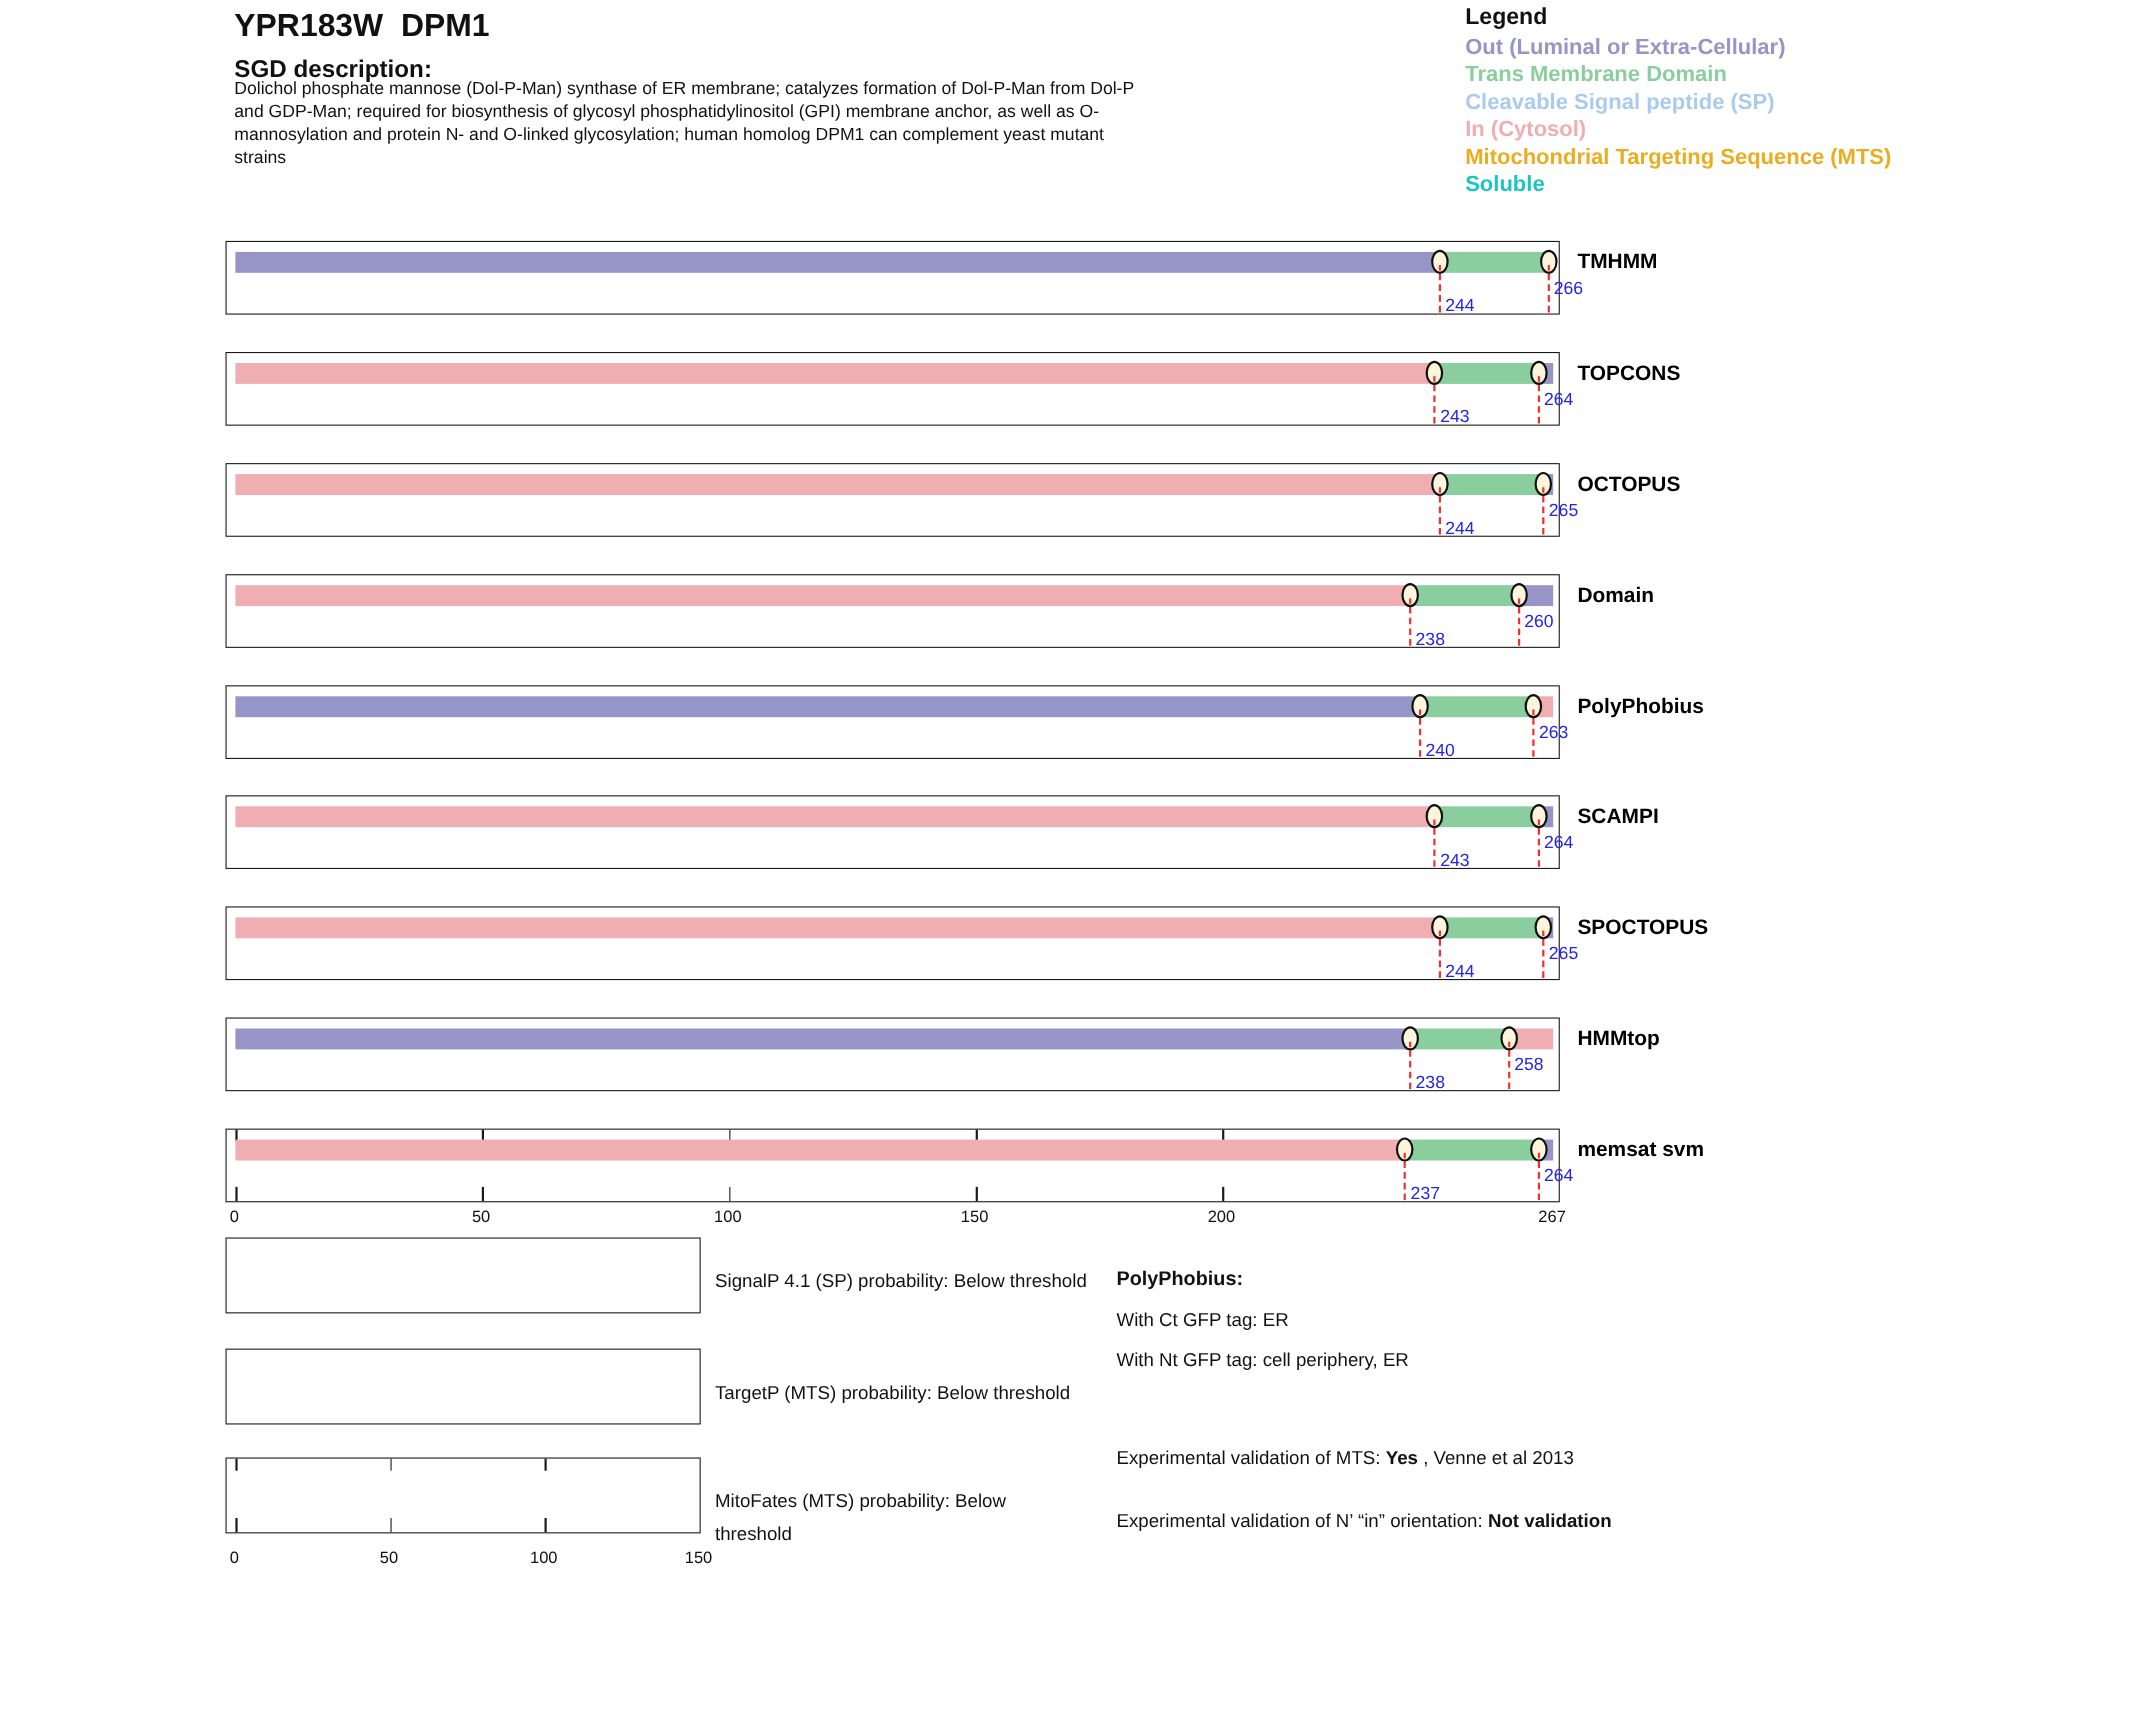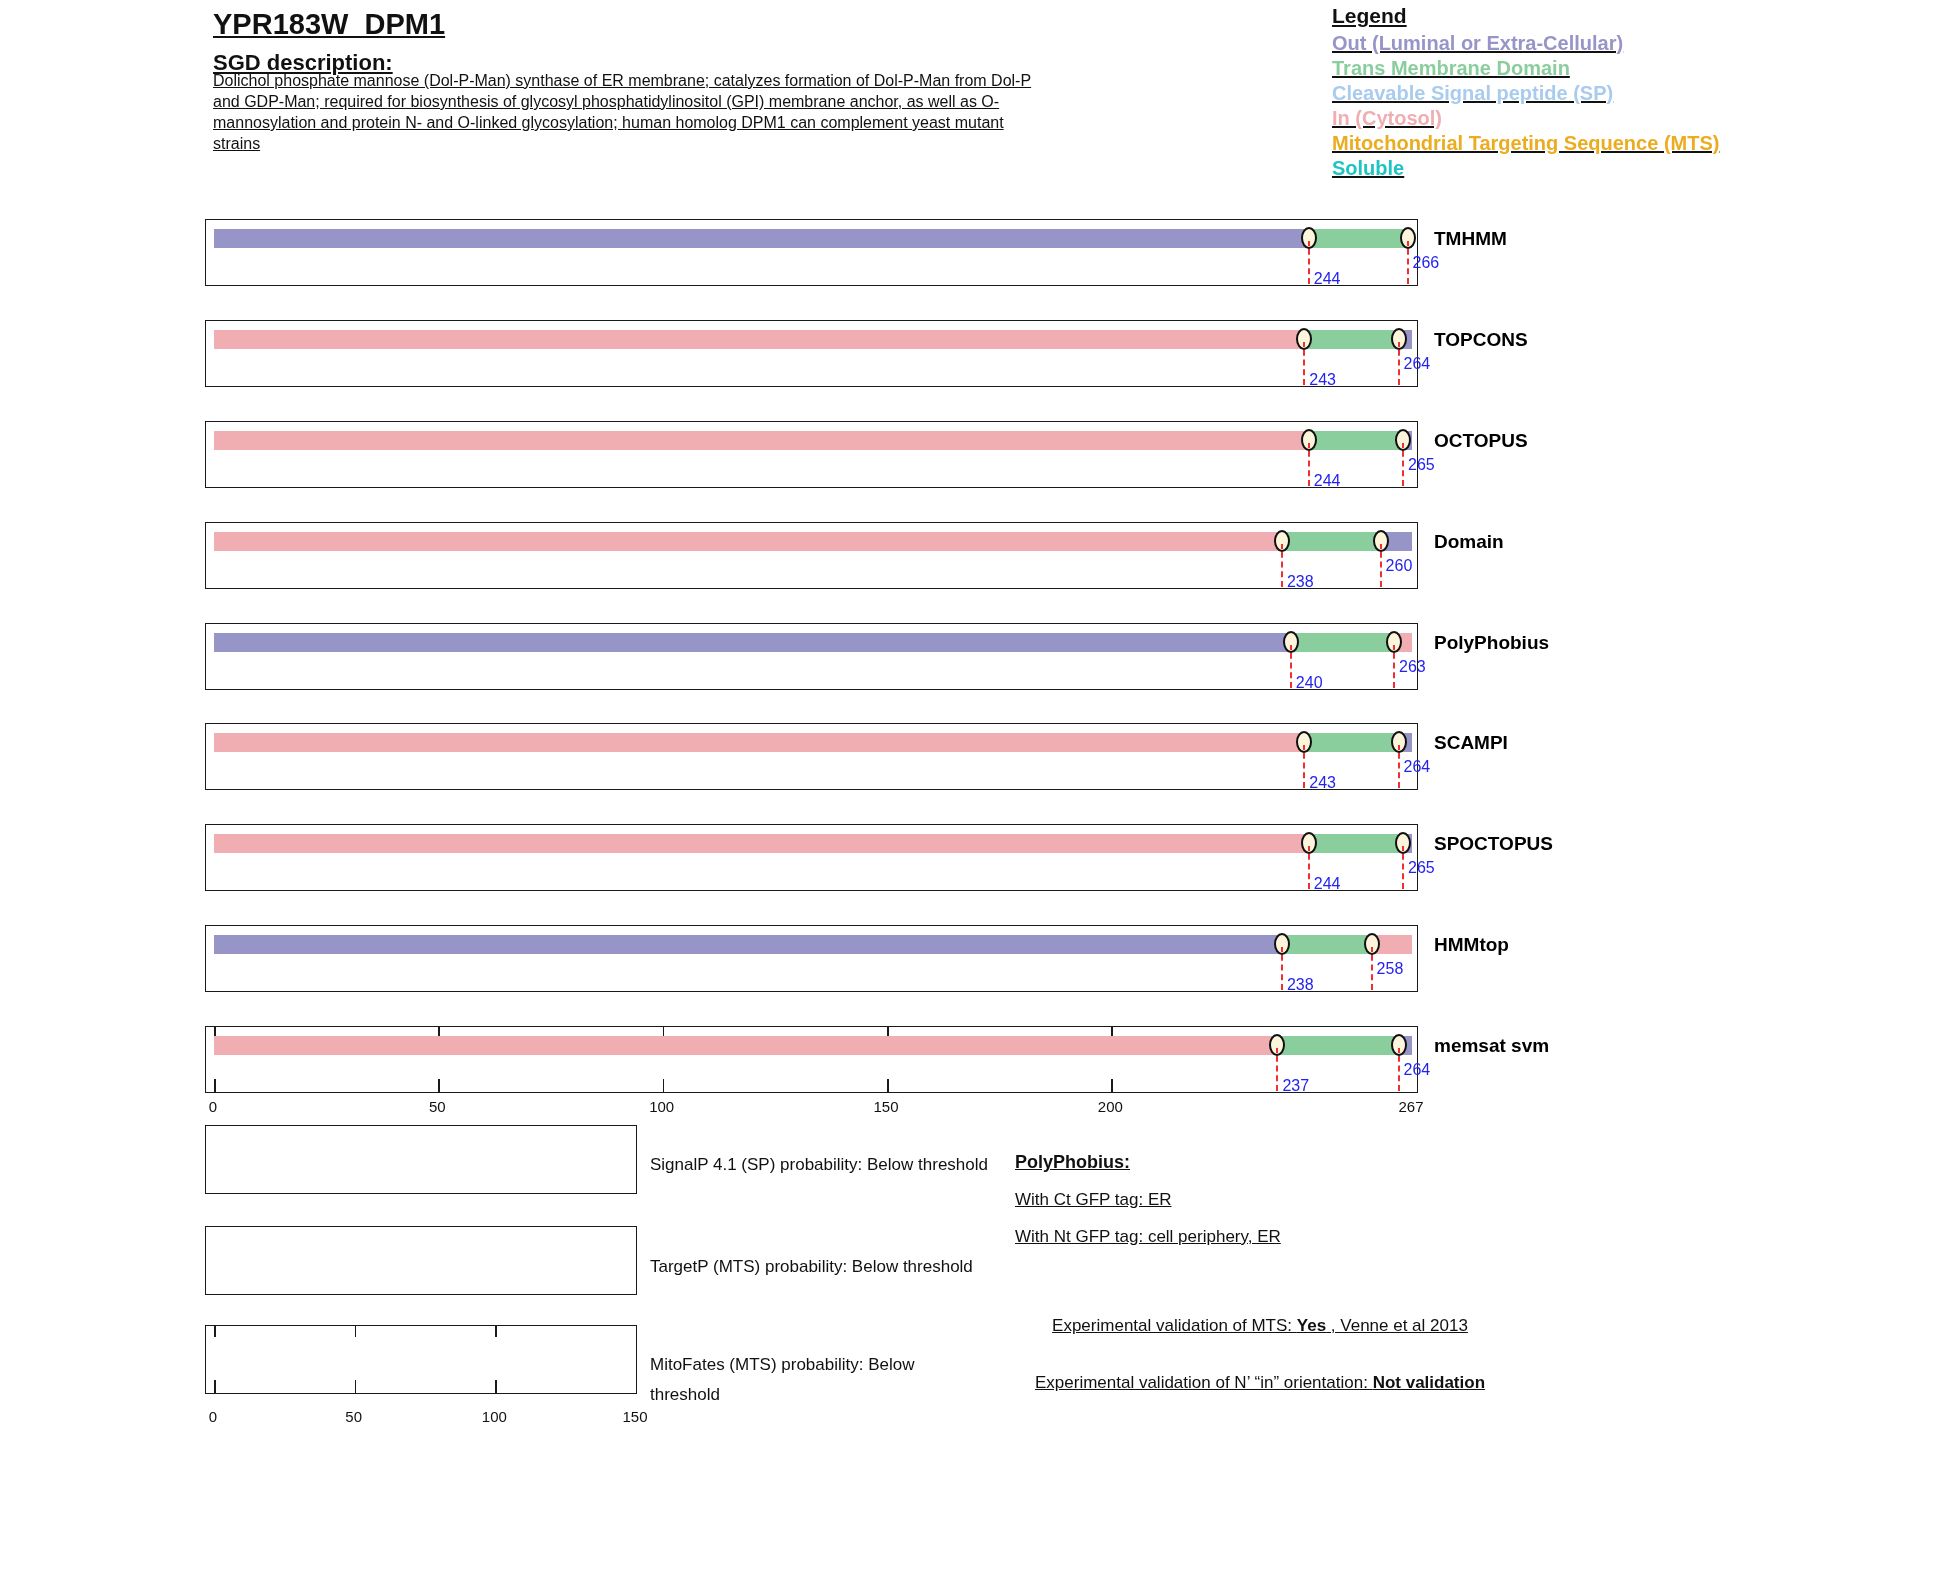--- a/index.html
+++ b/index.html
@@ -1,19 +1,19 @@
 <!DOCTYPE html>
 <html><head>
 <meta charset="utf-8">
 <style>
   html,body { margin:0; padding:0; background:#fff; }
   .canvas { position:relative; width:1950px; height:1573px; background:#ffffff;
             font-family:"Liberation Sans","DejaVu Sans",sans-serif; color:#111;
             overflow:hidden; }
-  .abs { position:absolute;text-decoration:underline; }
+  .abs { position:absolute; }
 
   .title { left:213px; top:8px; font-size:29px; font-weight:bold; white-space:pre; letter-spacing:0px; }
   .sgd-label { left:213px; top:50px; font-size:22px; font-weight:bold; }
   .desc { left:213px; top:70px; width:822px; font-size:16px; line-height:21px; }
 
   .legend { left:1332px; top:4px; }
   .legend-title { font-size:21px; font-weight:bold; margin-bottom:3px; }
   .legend-item { font-size:20px; font-weight:bold; line-height:25px; white-space:nowrap; }
 
   .track { position:absolute; left:205px; width:1213px; height:67px; }
@@ -31,21 +31,21 @@
 
   .axis-label { position:absolute; transform:translateX(-50%); font-size:15px; color:#111; }
 
   .prob-box { position:absolute; left:205px; width:430px; height:67px; border:1.5px solid #1a1a1a; box-sizing:content-box; }
   .prob-label { position:absolute; left:650px; font-size:17px; line-height:30px; color:#111; }
 
   .loc-block { left:1015px; top:1152px; }
   .loc-title { font-size:18px; font-weight:bold; margin-bottom:17px; }
   .loc-line { font-size:17px; margin-bottom:17px; }
 
-  .validation { left:1015px; top:1312px; width:490px;text-align:center; }
+  .validation { left:1015px; top:1312px; width:490px; }
   .val-line { font-size:17px; line-height:28px; }
   .val-line + .val-line { margin-top:29px; }
   .val-bold { font-weight:bold; }
 </style>
 </head>
 <body>
 
 <div class="canvas">
 
   <div class="abs title">YPR183W  DPM1</div>

